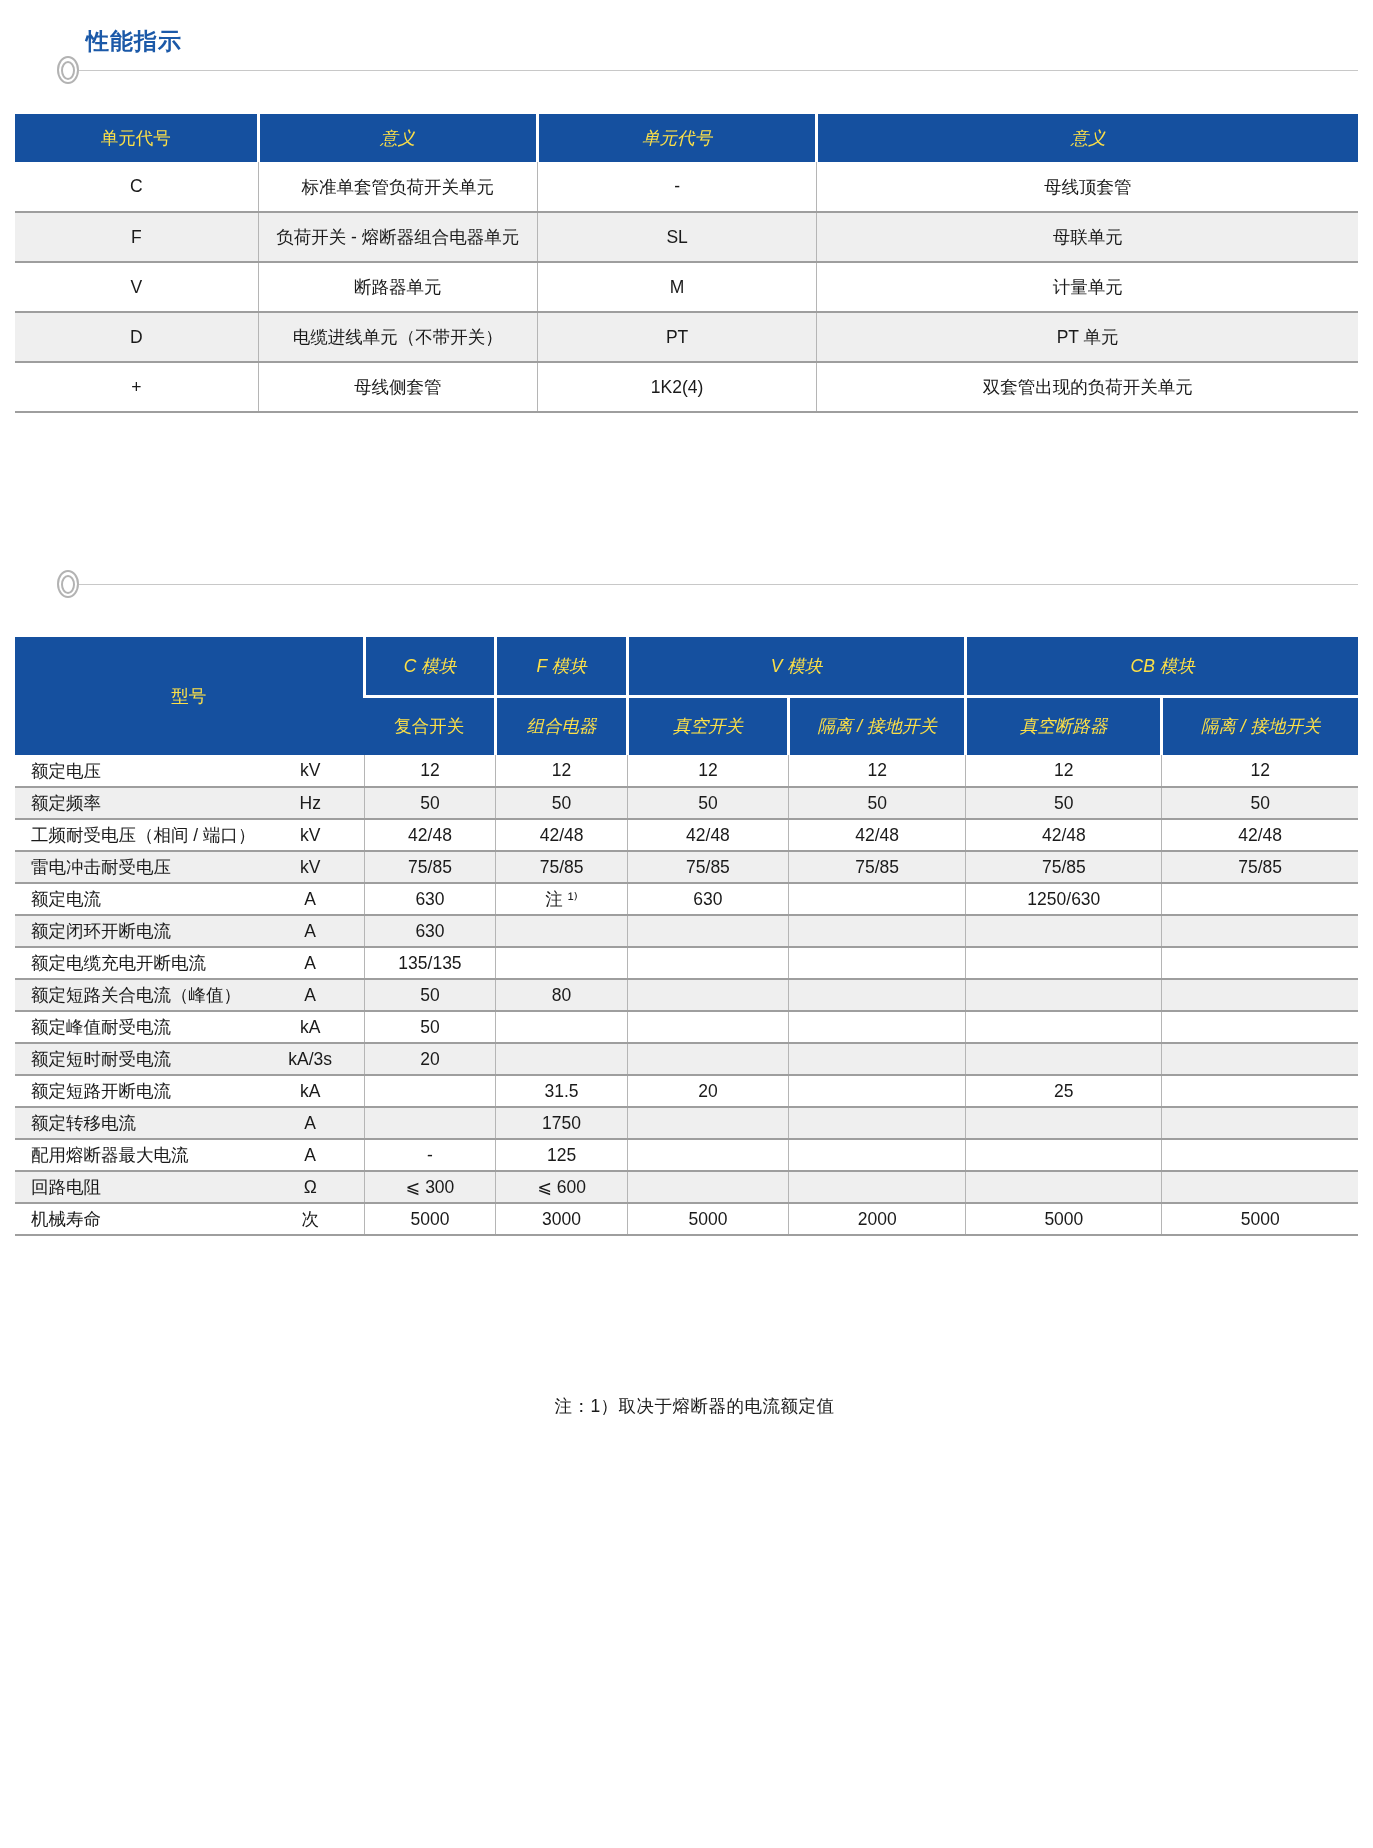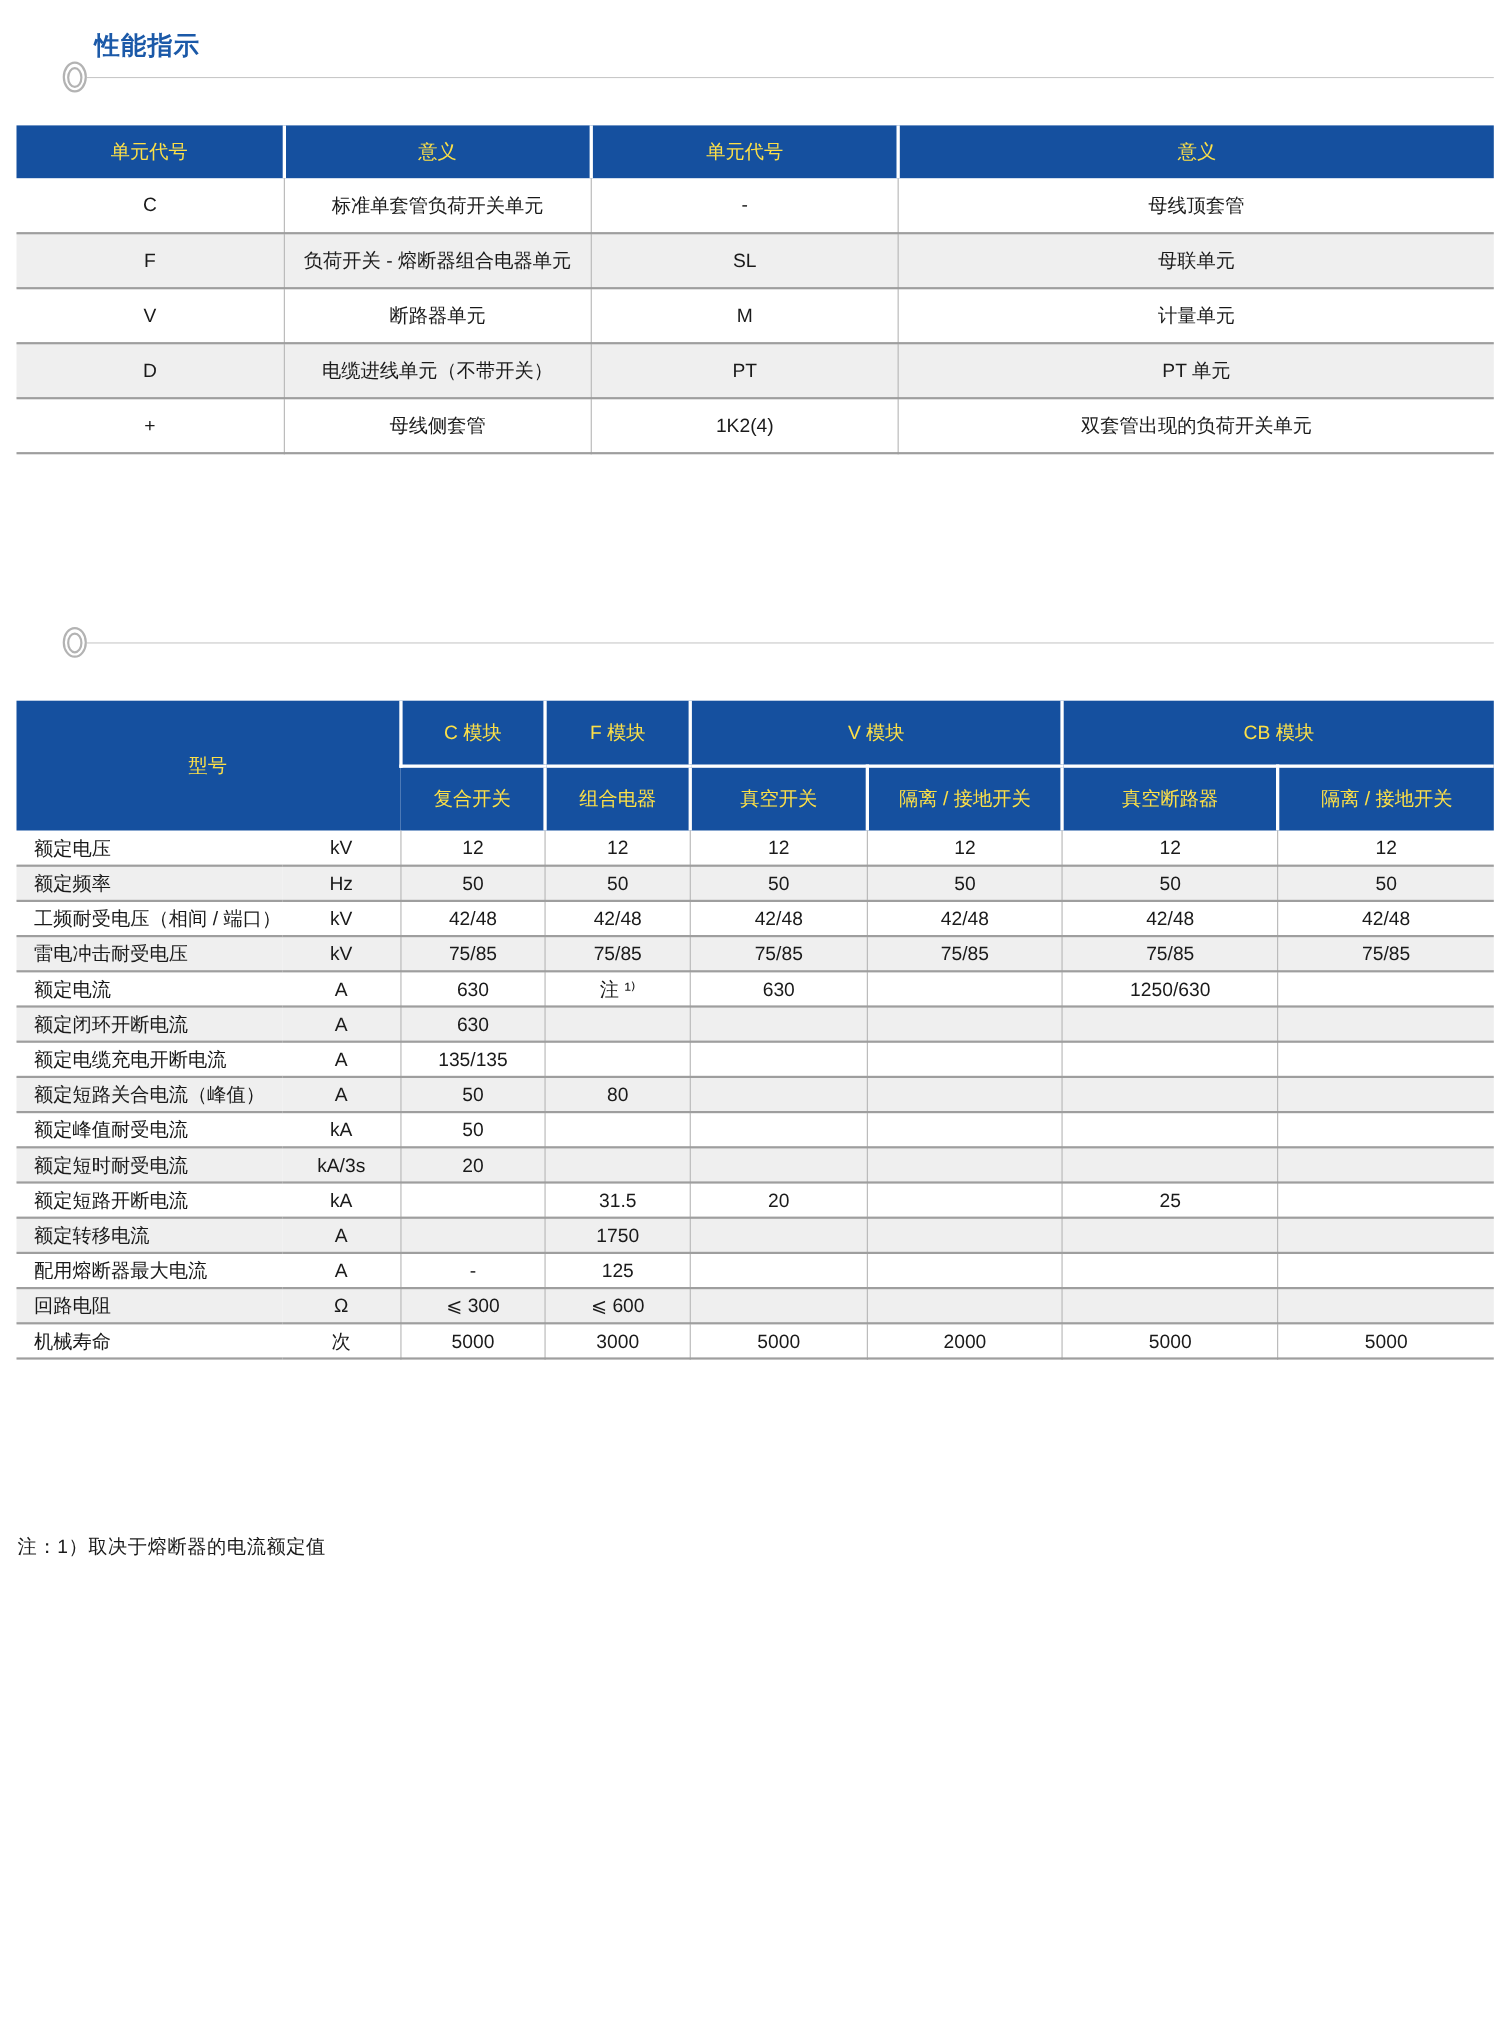--- a/index.html
+++ b/index.html
@@ -35,21 +35,21 @@
   .rule-line{flex:1;height:1px;background:var(--rule);margin-right:15px;}
   
   table{
     width:1343px;margin:0 15px;border-collapse:collapse;table-layout:fixed;
     border-bottom:2px solid var(--hline);
   }
   thead th{
     background:var(--header-bg);color:#fde047;font-weight:normal;font-size:17.5px;
     text-align:center;vertical-align:middle;
   }
-  thead th + th{border-left:3px solid #fff;}
+  thead th + th{border-left:3px solid #fff;font-style:italic;}
   tbody td{
     font-size:17.5px;text-align:center;vertical-align:middle;color:var(--ink);
   }
   tbody td + td{border-left:1px solid var(--vline);}
   tbody tr + tr{border-top:2px solid var(--hline);}
   tbody tr:nth-child(even){background:var(--row-alt);}
   
   .t1{margin-top:27px;}
   .t1 thead tr{height:48px;}
   .t1 tbody tr{height:50px;}
@@ -57,21 +57,21 @@
   .t2{margin-top:36px;}
   .t2 thead tr{height:59px;}
   .t2 thead tr:first-child th:not(.model){border-bottom:3px solid #fff;}
   .t2 thead th.model{border-left:none;}
   .t2 tbody tr{height:32px;}
   .t2 td.pname{text-align:left;padding-left:16px;}
   .t2 td.punit{border-left:none;}
   .t2 td.pname{border-left:none;}
   .t2 td.val{border-left:1px solid var(--vline);}
   
-  .note{margin:158px 0 0 16px;font-size:17.5px;color:var(--ink);letter-spacing:0.5px;}
+  .note{margin:158px 0 0 16px;font-size:17.5px;color:var(--ink);letter-spacing:0.5px;text-align:center;}
 </style>
 </head>
 <body>
 
 <div class="sec">
   <div class="sec-title">性能指示</div>
   <div class="sec-rule">
     <span class="ring"></span>
     <span class="rule-line"></span>
   </div>

